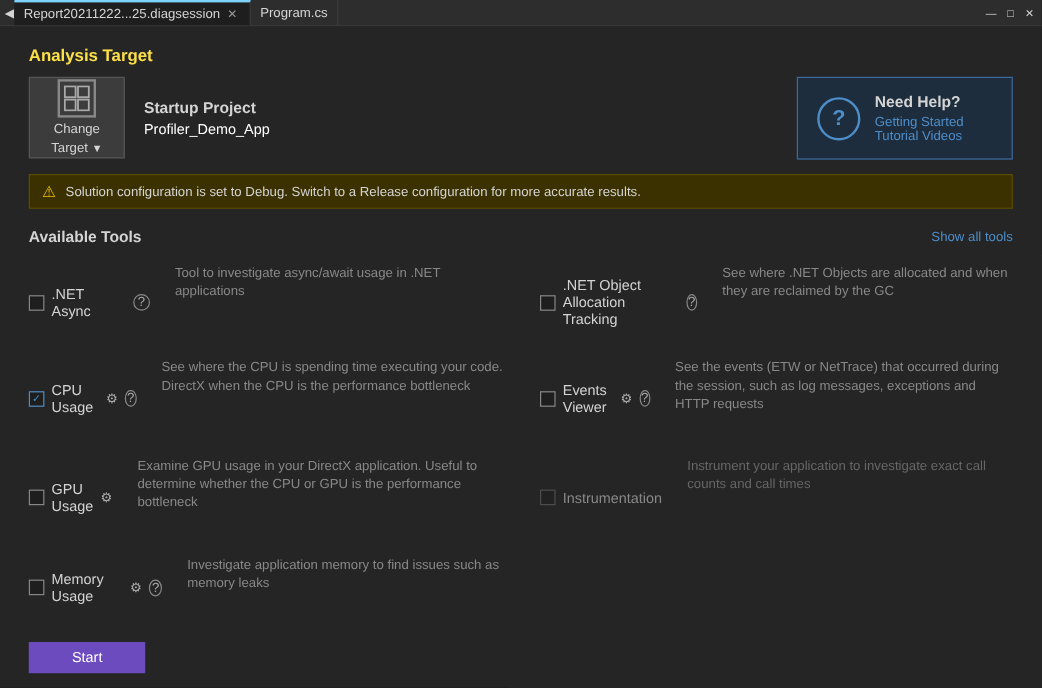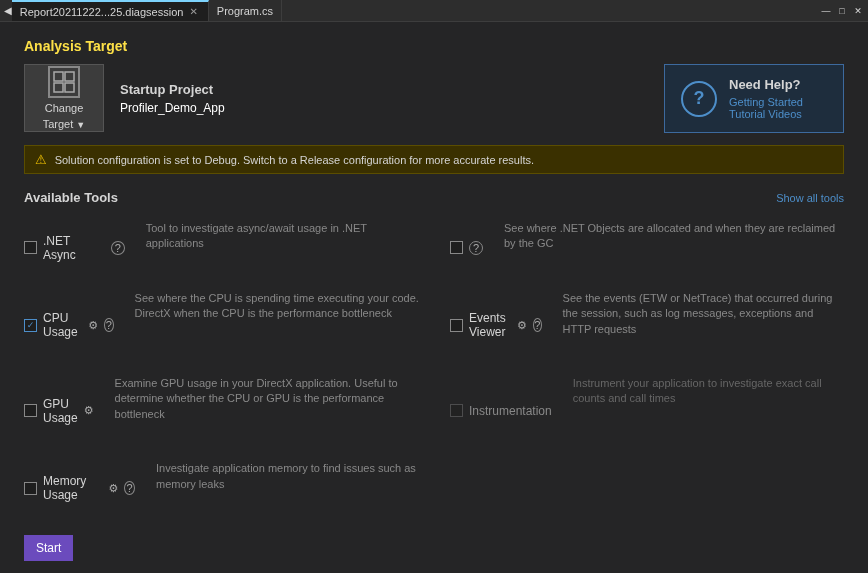--- a/index.html
+++ b/index.html
@@ -309,21 +309,21 @@
     .bottom-bar {
       padding: 12px 24px;
       display: flex;
       align-items: center;
     }
 
     .start-btn {
       background: #6b4bbd;
       border: none;
       color: #fff;
-      padding: 6px 12px;
+      padding: 6px 36px;
       font-size: 12px;
       cursor: pointer;
       font-family: inherit;
     }
   </style>
 </head>
 <body>
 
 <div class="title-bar">
   <div class="title-bar-tabs">
@@ -394,20 +394,21 @@
         <div class="tool-checkbox"></div>
         <span class="tool-name">.NET Async</span>
         <span class="tool-help-icon">?</span>
       </div>
       <div class="tool-desc">Tool to investigate async/await usage in .NET applications</div>
     </div>
 
     <div class="tool-item tool-item-right">
       <div class="tool-header-row">
         <div class="tool-checkbox"></div>
+        <span class="tool-name">.NET Object Allocation Tracking</span>
         <span class="tool-help-icon">?</span>
       </div>
       <div class="tool-desc">See where .NET Objects are allocated and when they are reclaimed by the GC</div>
     </div>
 
     <div class="tool-item">
       <div class="tool-header-row">
         <div class="tool-checkbox checked"></div>
         <span class="tool-name">CPU Usage</span>
         <span class="tool-gear-icon">⚙</span>

